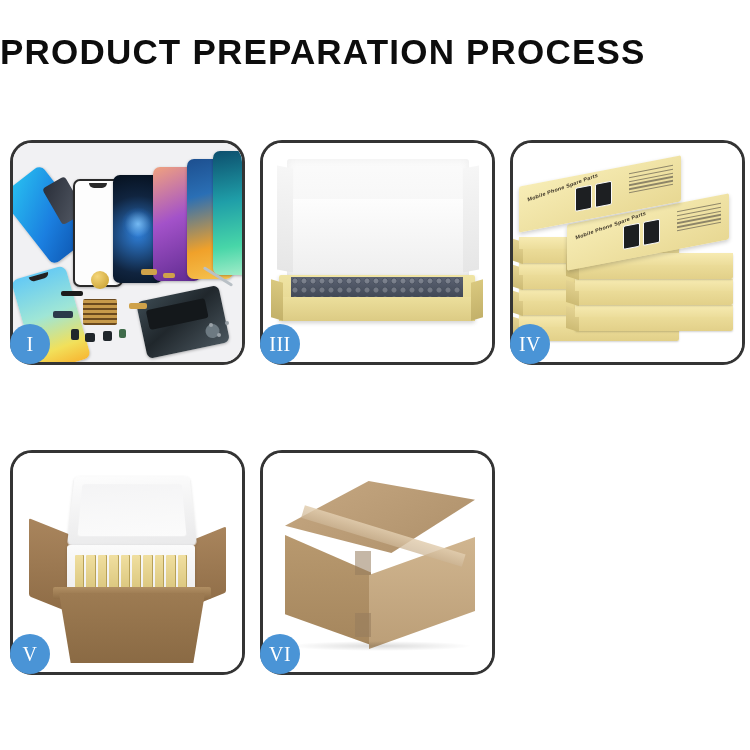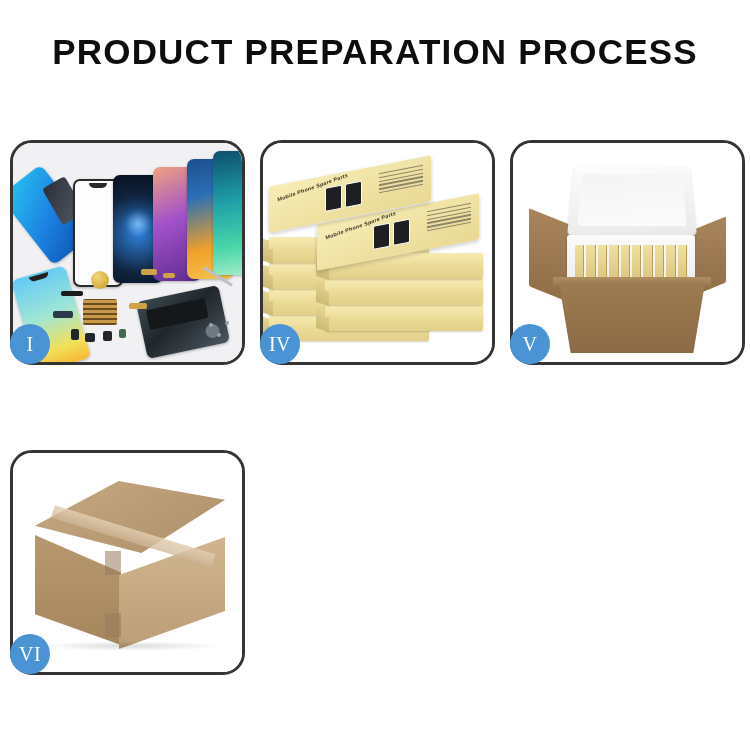--- a/index.html
+++ b/index.html
@@ -4,21 +4,21 @@
 <style>
   html,body{margin:0;padding:0;}
   body{
     width:750px;height:750px;background:#ffffff;
     font-family:"Liberation Sans",sans-serif;
     overflow:hidden;position:relative;
   }
   .page{width:750px;height:750px;position:relative;}
 
   
-  .header{width:100%;text-align:center;padding-top:34px;box-sizing:border-box;}
+  .header{width:100%;padding-top:34px;box-sizing:border-box;}
   .title{
     font-size:35px;font-weight:700;color:#0d0d0d;letter-spacing:1.2px;
     line-height:1.05;white-space:nowrap;
   }
   .subtitle{
     font-size:15.5px;font-weight:400;color:#111111;letter-spacing:.1px;
     margin-top:11px;white-space:nowrap;
   }
 
   
@@ -244,20 +244,33 @@
         <div class="scr" style="left:212px;top:178px"></div>
         <div class="bit" style="left:58px;top:186px;width:8px;height:11px"></div>
         <div class="bit" style="left:72px;top:190px;width:10px;height:9px"></div>
         <div class="bit" style="left:90px;top:188px;width:9px;height:10px"></div>
         <div class="bit" style="left:106px;top:186px;width:7px;height:9px;background:#3f6b4a"></div>
       </div>
       <div class="badge">I</div>
     </div>
 
 
+    <div class="panel">
+      <div class="panel-inner p3">
+        <div class="foam-lid"></div>
+        <div class="foam-pad"></div>
+        <div class="box3">
+          <div class="box3-inner"></div>
+          <div class="box3-front"></div>
+          <div class="box3-lf"></div>
+          <div class="box3-rf"></div>
+        </div>
+      </div>
+      <div class="badge">III</div>
+    </div>
 
     <div class="panel">
       <div class="panel-inner p4">
         <div class="stackwrap">
           <div class="sbox" style="left:0px;top:150px;width:160px">
               <span class="side"></span>
               <span class="lid"></span>
             </div>
           <div class="sbox" style="left:0px;top:124px;width:160px">
               <span class="side"></span>

